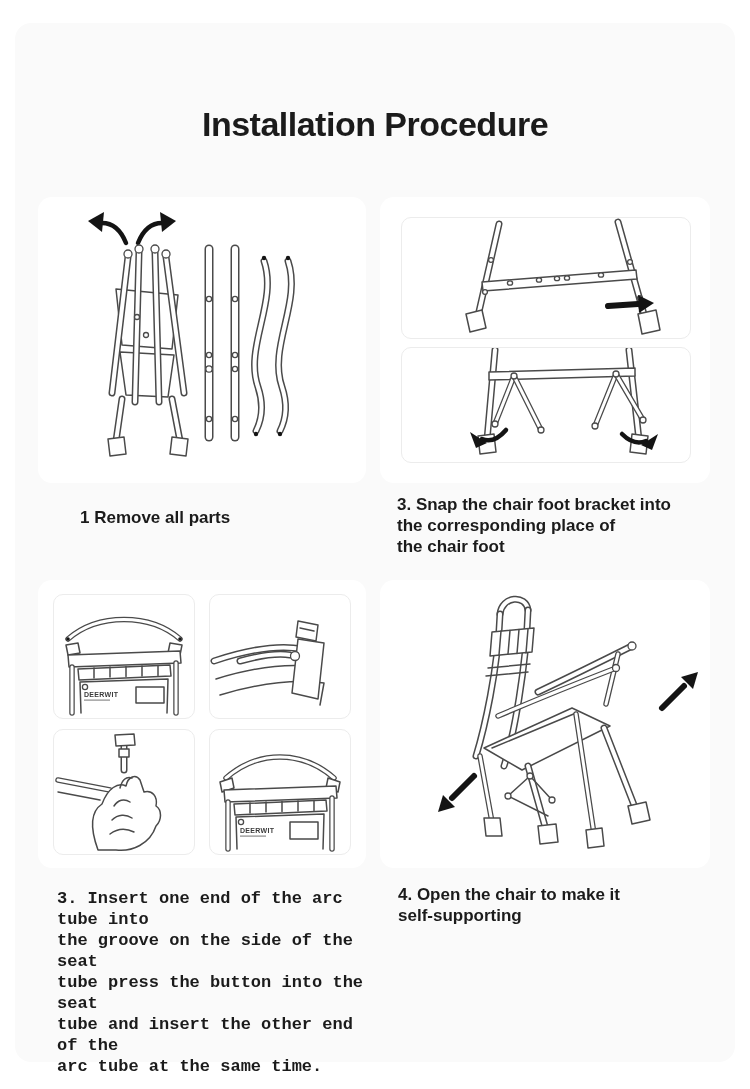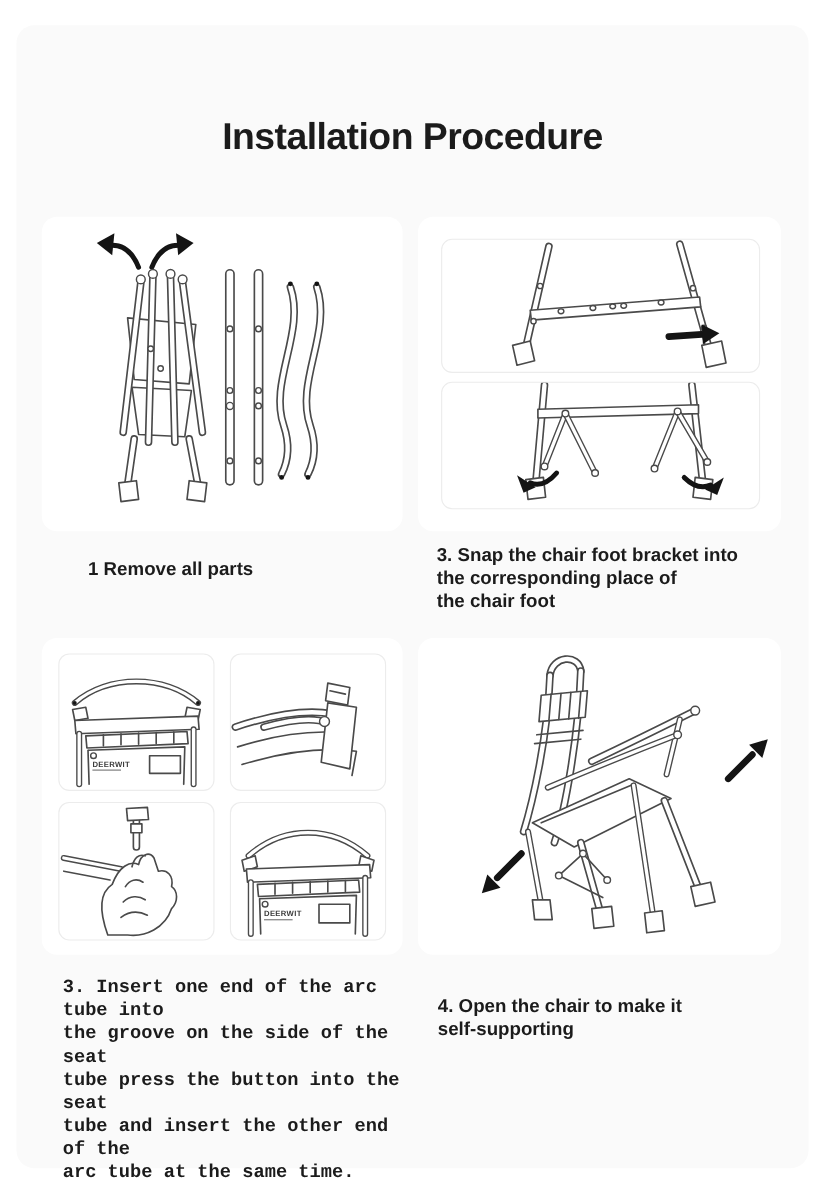--- a/index.html
+++ b/index.html
@@ -20,21 +20,21 @@
   .tile{position:absolute;background:#ffffff;border:1px solid #ececec;border-radius:10px;}
   .t1{left:15px;top:14px;width:140px;height:123px;}
   .t2{left:171px;top:14px;width:140px;height:123px;}
   .t3{left:15px;top:149px;width:140px;height:124px;}
   .t4{left:171px;top:149px;width:140px;height:124px;}
   .caption{position:absolute;font-size:17px;line-height:21px;font-weight:700;
            color:#1b1b1b;white-space:pre-line;}
   .c1{left:41px;top:484px;width:310px;margin-left:24px;}
   .c2{left:382px;top:471px;width:320px;}
   .c3{left:42px;top:865px;width:312px;font-family:Liberation Mono, monospace;}
-  .c4{left:383px;top:861px;width:315px;margin-top:20px;}
+  .c4{left:383px;top:861px;width:315px;}
   svg{display:block;}
   
   .ln{fill:none;stroke:#4a4a4a;stroke-width:1.5;stroke-linecap:round;stroke-linejoin:round;}
   .fw{fill:#ffffff;stroke:#4a4a4a;stroke-width:1.5;stroke-linejoin:round;}
   .hole{fill:#ffffff;stroke:#4a4a4a;stroke-width:1.3;}
   .to{fill:none;stroke:#4a4a4a;stroke-width:7;stroke-linecap:round;}
   .ti{fill:none;stroke:#ffffff;stroke-width:4;stroke-linecap:round;}
   .to2{fill:none;stroke:#4a4a4a;stroke-width:9;stroke-linecap:round;}
   .ti2{fill:none;stroke:#ffffff;stroke-width:6;stroke-linecap:round;}
   .to3{fill:none;stroke:#4a4a4a;stroke-width:5.5;stroke-linecap:round;}

